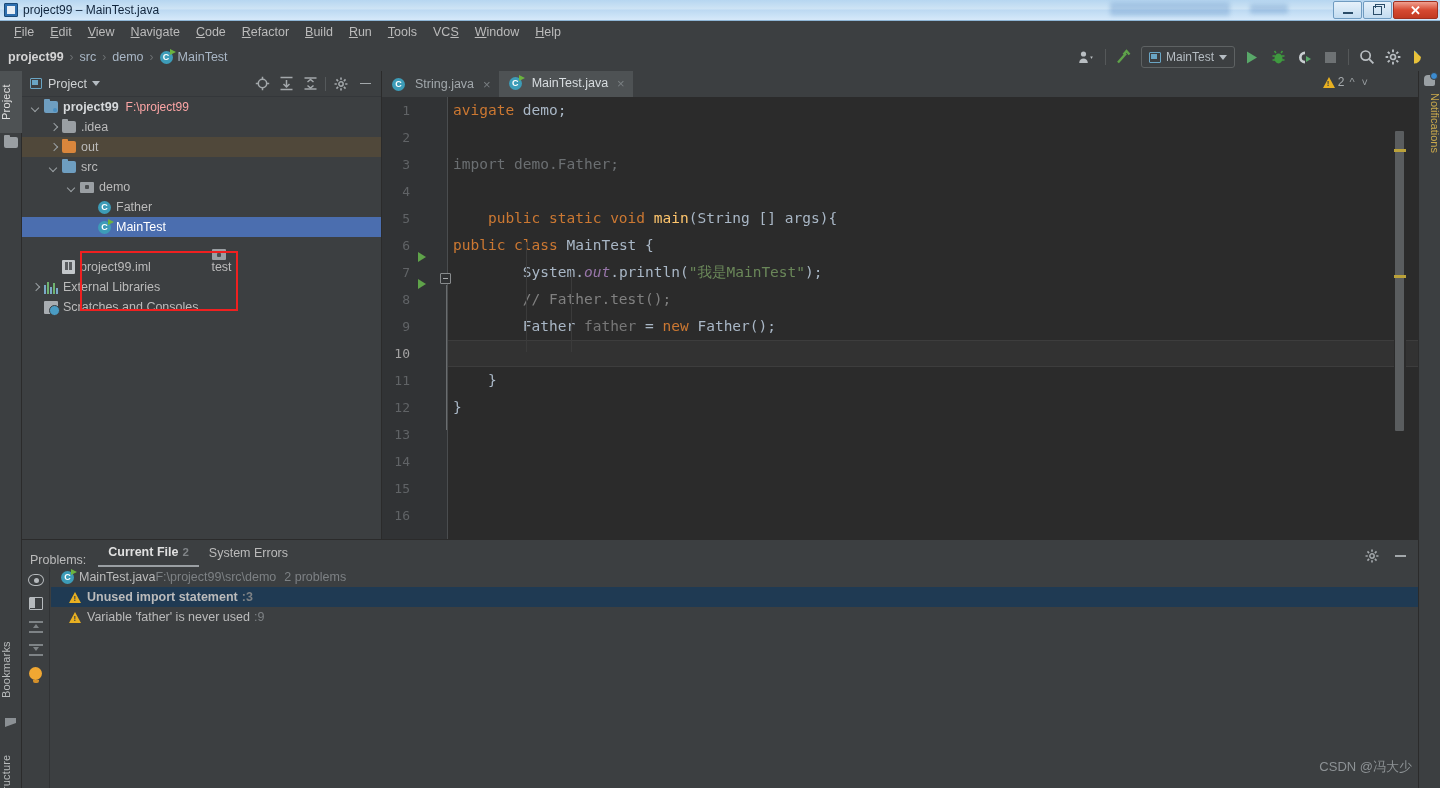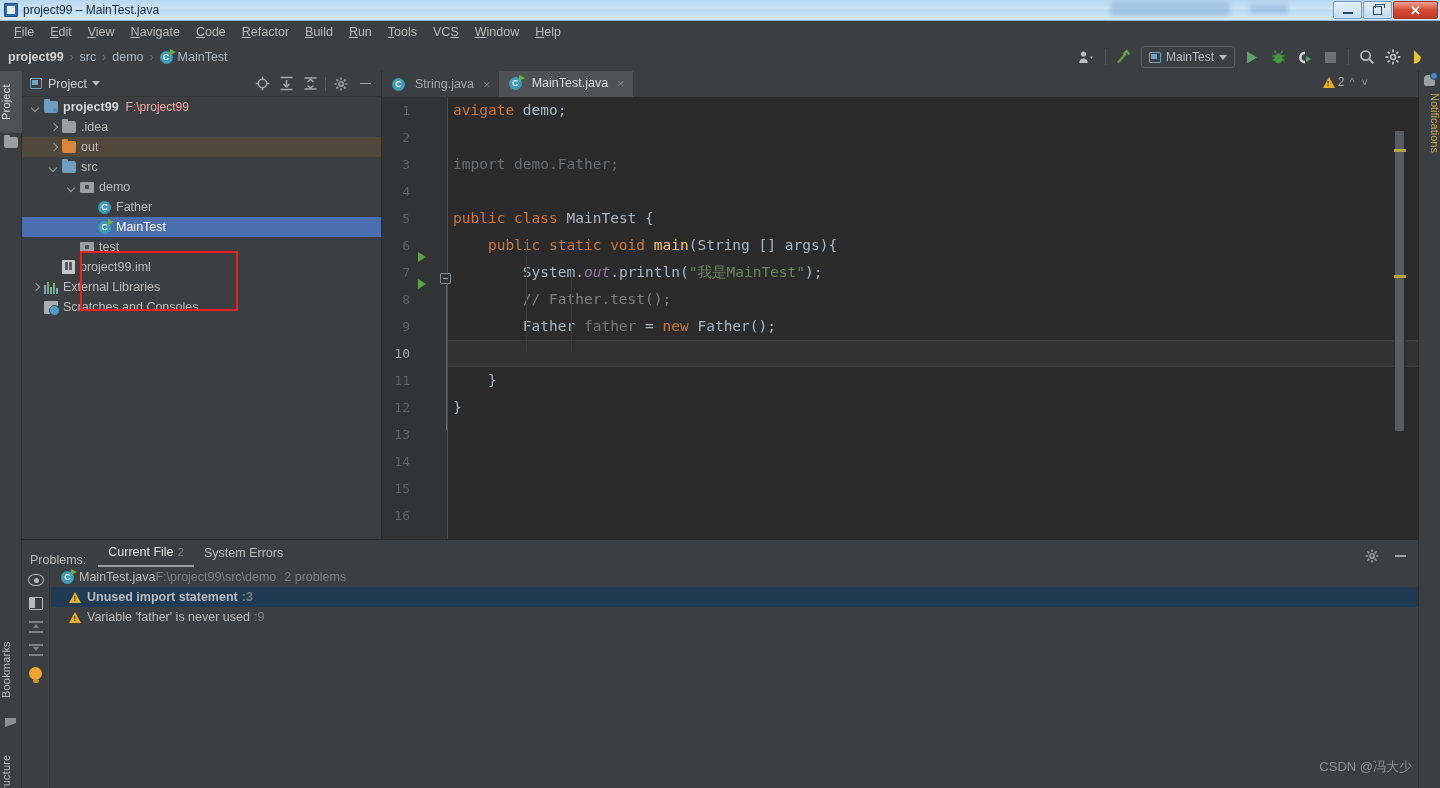--- a/index.html
+++ b/index.html
@@ -297,21 +297,21 @@
   
   .problems {
     position: absolute; left: 22px; top: 539px; right: 22px; bottom: 0;
     background: #3c3f41; border-top: 1px solid #2b2b2b;
   }
   .pr-header { height: 27px; display: flex; align-items: flex-end; padding-left: 8px; }
   .pr-label { font-size: 12.5px; color: #bbbbbb; margin-right: 12px; }
   .pr-tab {
     font-size: 12.5px; color: #bbbbbb; padding: 5px 10px 6px; position: relative;
   }
-  .pr-tab.active { color: #e0e0e0; border-bottom: 2px solid #9a9fa3; }
+  .pr-tab.active { color: #e0e0e0; border-bottom: 2px solid #9a9fa3; font-weight: bold; }
   .pr-tab .cnt { color: #808487; margin-left: 4px; font-size: 11.5px; }
   .pr-head-right { margin-left: auto; display: flex; align-items: center; padding-right: 6px; gap: 4px; }
   .pr-body { position: absolute; left: 0; top: 27px; right: 0; bottom: 0; background: #3c3f41; }
   .pr-sidebar {
     position: absolute; left: 0; top: 0; width: 28px; bottom: 0;
     background: #3c3f41; border-right: 1px solid #313335;
     display: flex; flex-direction: column; align-items: center; padding-top: 7px; gap: 11px;
   }
   .pr-list { position: absolute; left: 29px; top: 0; right: 0; bottom: 0; background: #3c3f41; }
   .pr-row { height: 20px; display: flex; align-items: center; font-size: 12.5px; color: #bbbbbb; padding-left: 6px; }
@@ -566,21 +566,21 @@
         <div class="trow" style="padding-left: 62px;">
           <span class="arrow "></span>
           <span class="cls-ico">C</span>
           <span>Father</span>
         </div>
         <div class="trow selected" style="padding-left: 62px;">
           <span class="arrow "></span>
           <span class="cls-ico runnable">C</span>
           <span>MainTest</span>
         </div>
-        <div class="trow" style="padding-left: 44px;">
+        <div class="trow" style="padding-left: 44px; flex-direction: column;">
           <span class="arrow "></span>
           <span class="pkg"></span>
           <span>test</span>
         </div>
         <div class="trow" style="padding-left: 26px;">
           <span class="arrow "></span>
           <span class="iml-ico"></span>
           <span>project99.iml</span>
         </div>
         <div class="trow" style="padding-left: 8px;">
@@ -649,22 +649,22 @@
         <div class="runmark" style="top:182px;"></div>
         <div class="foldmark" style="top:176px;"></div>
       </div>
       <div class="codetext" id="codetext">
         <div class="indentguide" style="left:78px;top:145px;height:110px;"></div>
         <div class="indentguide" style="left:123px;top:172px;height:83px;"></div>
       <div class="cline"><span class="kw">avigate</span><span class="txt"> </span><span class="txt">demo</span><span class="txt">;</span></div>
           <div class="cline">&nbsp;</div>
           <div class="cline"><span class="unused">import demo.Father;</span></div>
           <div class="cline">&nbsp;</div>
+          <div class="cline"><span class="txt">    </span><span class="kw">public static void </span><span class="fnm">main</span><span class="txt">(String [] args){</span></div>
           <div class="cline"><span class="kw">public class </span><span class="txt">MainTest </span><span class="txt">{</span></div>
-          <div class="cline"><span class="txt">    </span><span class="kw">public static void </span><span class="fnm">main</span><span class="txt">(String [] args){</span></div>
           <div class="cline"><span class="txt">        System.</span><span class="fld">out</span><span class="txt">.println(</span><span class="str">"我是MainTest"</span><span class="txt">);</span></div>
           <div class="cline"><span class="cmt">        // Father.test();</span></div>
           <div class="cline"><span class="txt">        Father </span><span class="grey">father </span><span class="txt">= </span><span class="kw">new </span><span class="txt">Father();</span></div>
           <div class="cline current">&nbsp;</div>
           <div class="cline"><span class="txt">    }</span></div>
           <div class="cline"><span class="txt">}</span></div>
           <div class="cline">&nbsp;</div>
           <div class="cline">&nbsp;</div>
           <div class="cline">&nbsp;</div>
           <div class="cline">&nbsp;</div>

